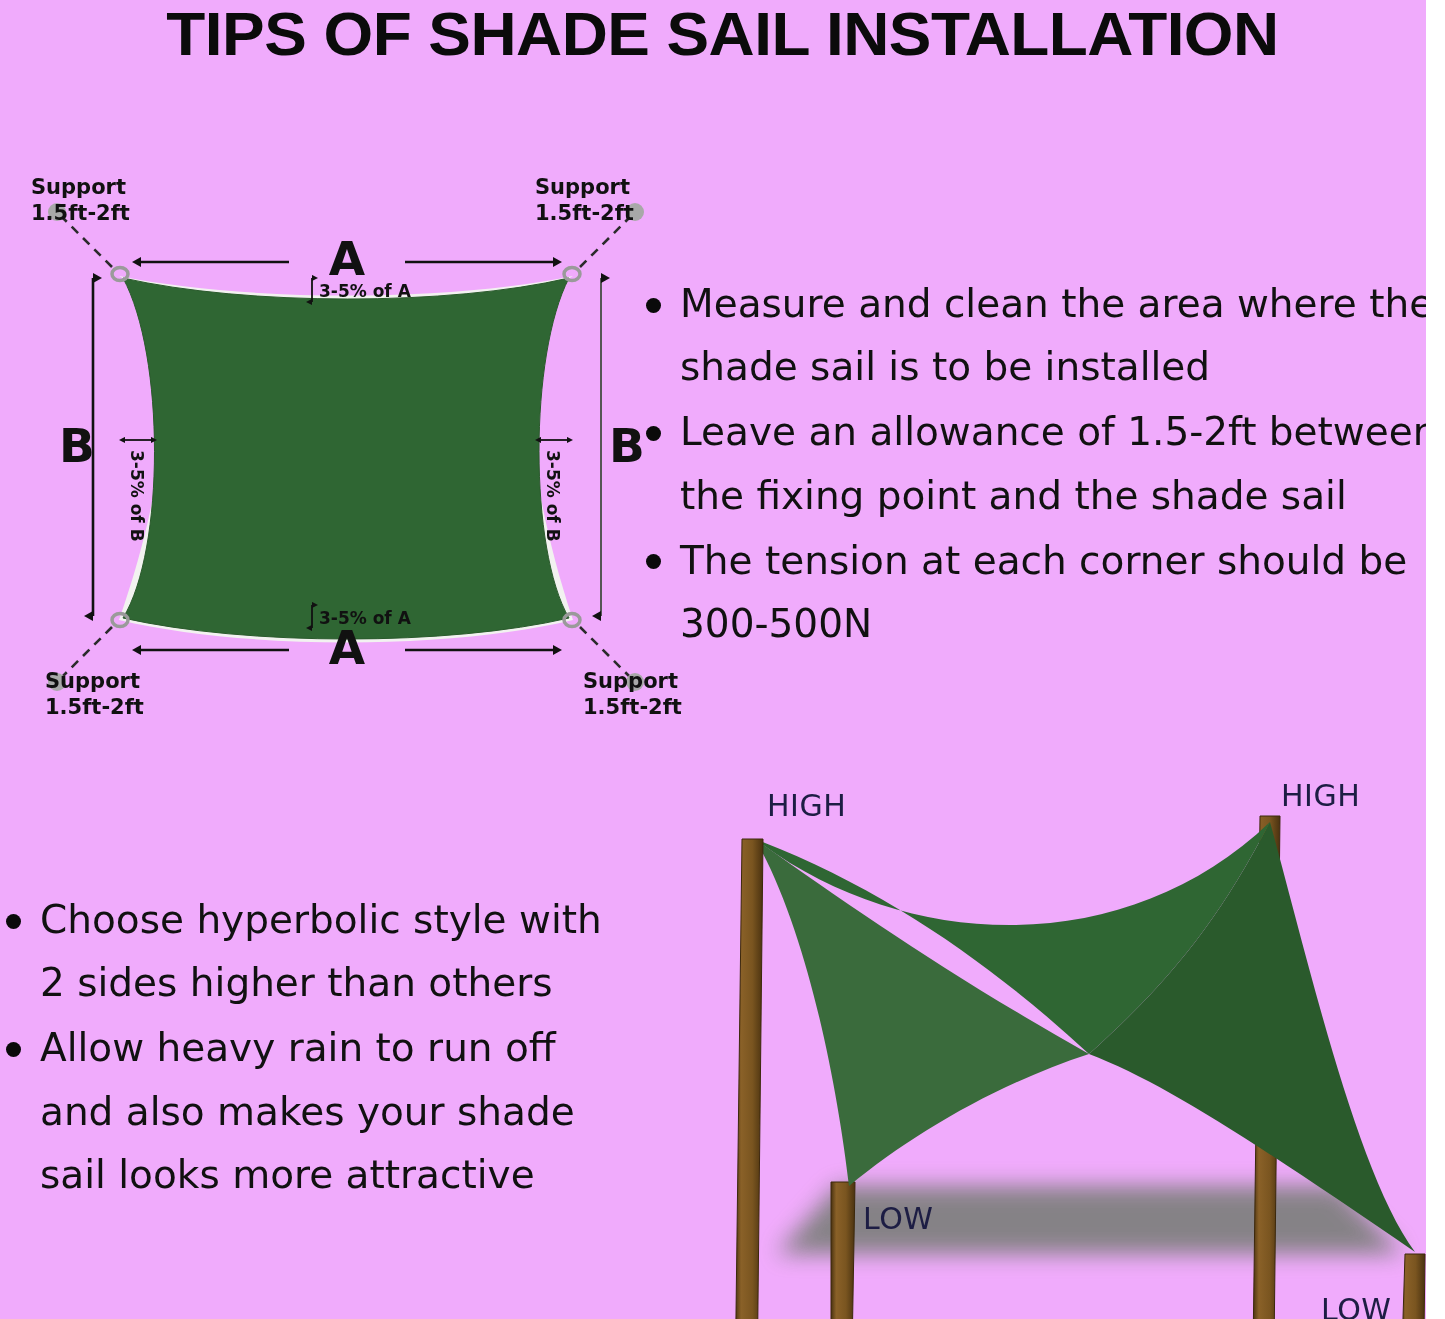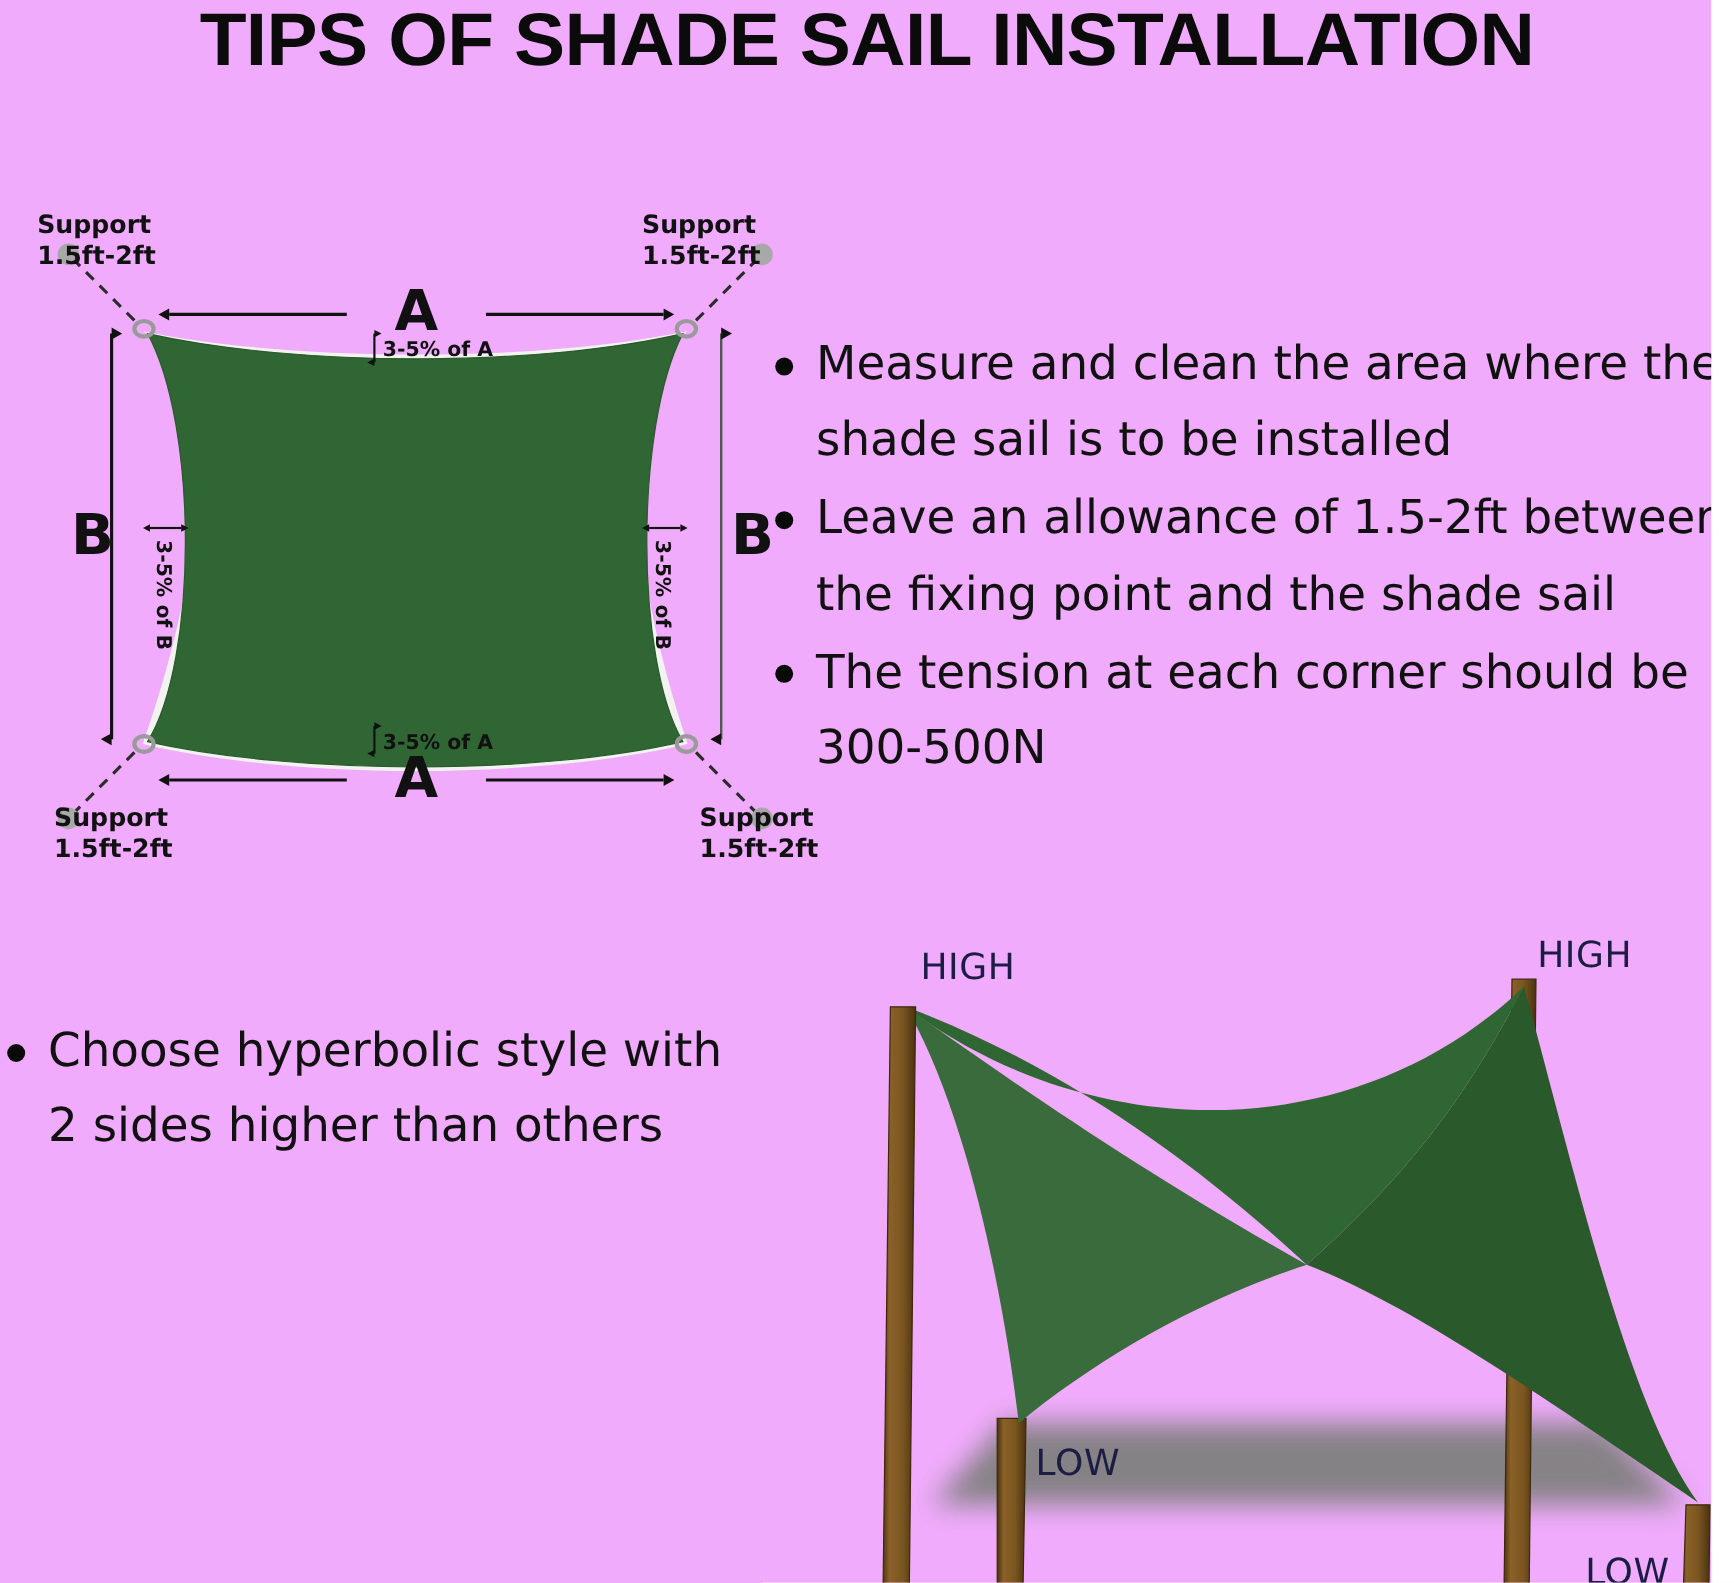--- a/index.html
+++ b/index.html
@@ -78,21 +78,21 @@
   #tips-right {
     left: 640px;
     top: 272px;
     width: 810px;
     font-size: 39px;
   }
   #tips-right li { margin-bottom: 2px; }
 
   #tips-bottom {
     left: 0px;
-    top: 844px;
+    top: 888px;
     width: 626px;
     font-size: 39px;
   }
   #tips-bottom li { margin-bottom: 2px; }
 
   
   .dg-label {
     font-family: "DejaVu Sans", "Liberation Sans", sans-serif;
     font-weight: 700;
     fill: #111111;
@@ -262,20 +262,21 @@
   </div>
 
   <ul class="bullet-list" id="tips-right">
     <li>Measure and clean the area where the shade sail is to be installed</li>
     <li>Leave an allowance of 1.5-2ft between the fixing point and the shade sail</li>
     <li>The tension at each corner should be 300-500N</li>
   </ul>
 
   <ul class="bullet-list" id="tips-bottom">
     <li>Choose hyperbolic style with 2 sides higher than others</li>
+    <li>Allow heavy rain to run off and also makes your shade sail looks more attractive</li>
   </ul>
 
   <div class="panel" id="hyper-panel" style="left:680px; top:754px; width:765px; height:529px;">
     <svg width="765" height="529" viewBox="0 0 765 529" xmlns="http://www.w3.org/2000/svg">
       <defs>
         <linearGradient id="postGrad" x1="0" y1="0" x2="1" y2="0">
           <stop offset="0%" stop-color="#4a3210"></stop>
           <stop offset="22%" stop-color="#8a6128"></stop>
           <stop offset="62%" stop-color="#7a5520"></stop>
           <stop offset="100%" stop-color="#4a3210"></stop>

